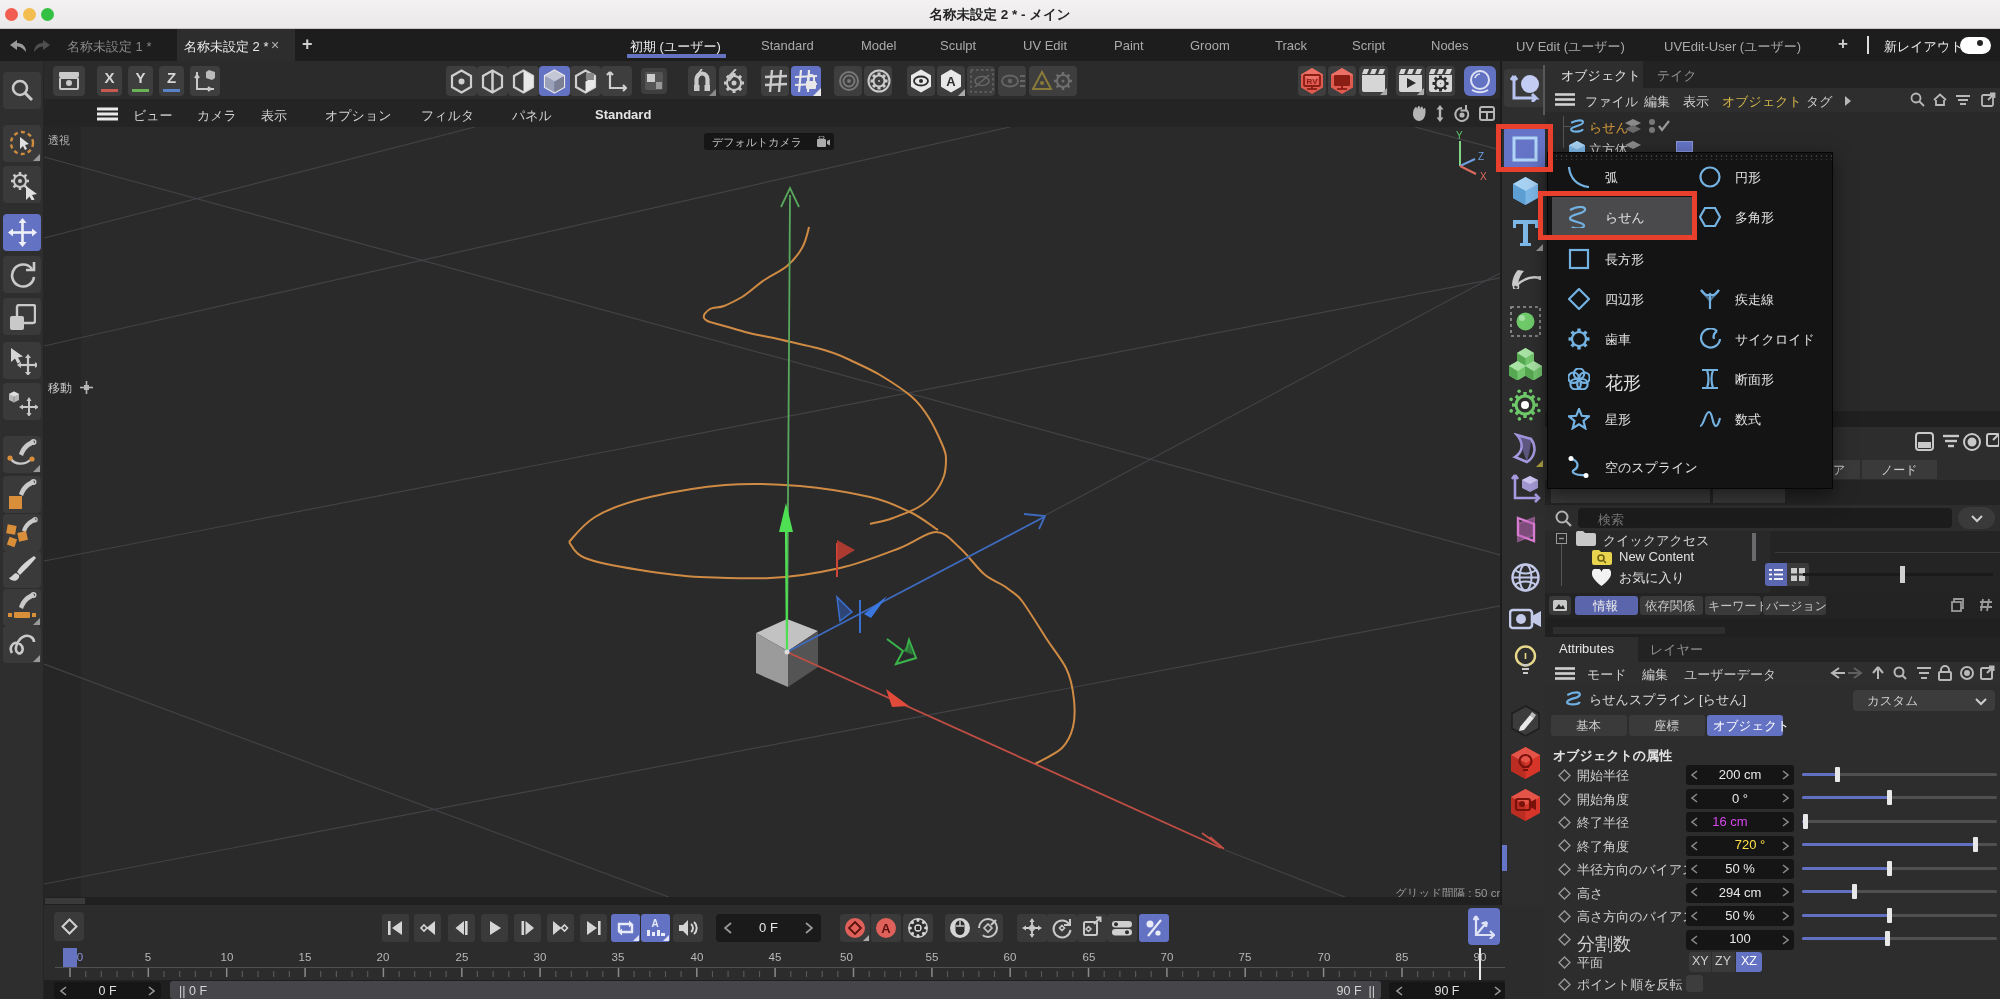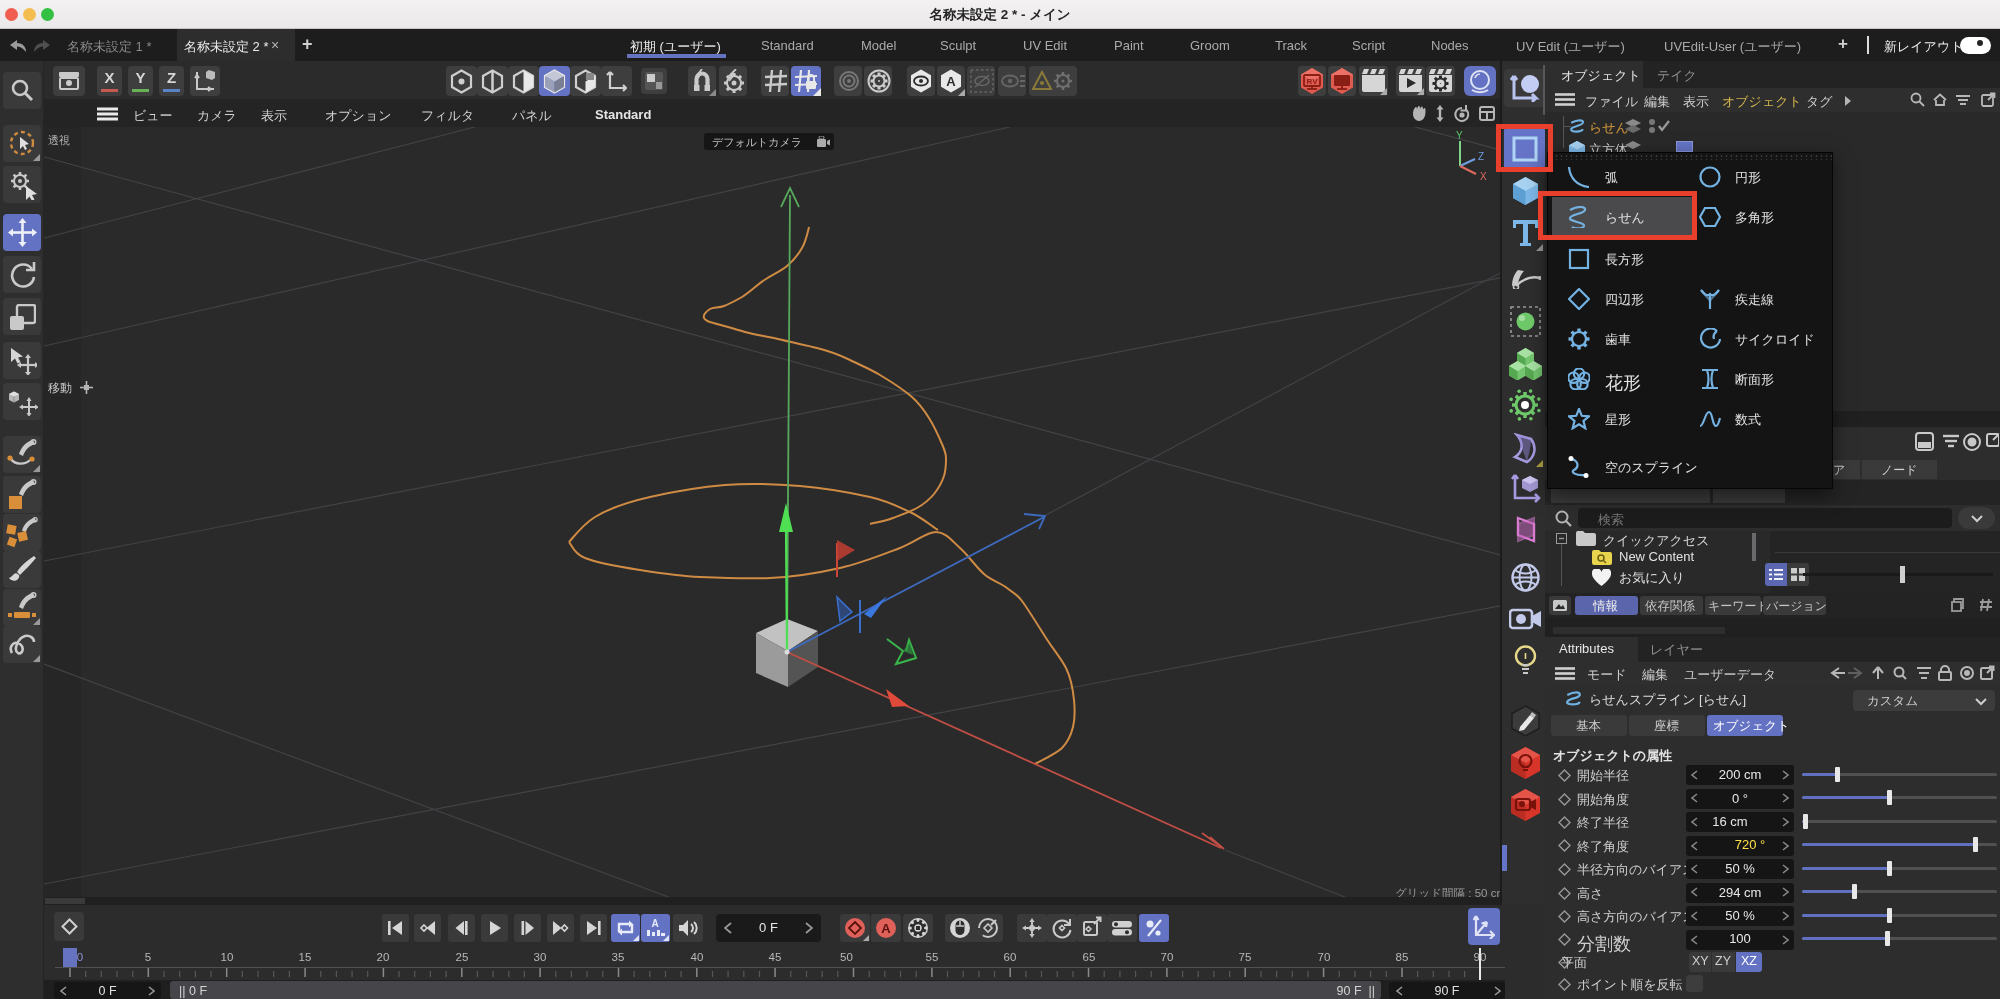--- a/index.html
+++ b/index.html
@@ -956,21 +956,21 @@
       <path d="M6.5 1 L12 6.5 L6.5 12 L1 6.5 Z" fill="none" stroke="#999" stroke-width="1.4"></path>
     </svg>
 <div class="tt" style="left:32px;top:753.0px;color:#cfcfcf;font-size:13px;">終了半径</div>
 <div class="abs" style="left:141px;top:751.0px;width:108px;height:20px;background:#151516;border-radius:3px"></div>
 <svg class="abs" style="left:146px;top:756px" width="7" height="10">
       <path d="M6 1 L1 5 L6 9" fill="none" stroke="#888" stroke-width="1.6"></path>
     </svg>
 <svg class="abs" style="left:237px;top:756px" width="7" height="10">
       <path d="M1 1 L6 5 L1 9" fill="none" stroke="#888" stroke-width="1.6"></path>
     </svg>
-<div class="tt" style="left:141px;top:753px;width:88px;text-align:center;color:#e5e5e5;font-size:13px">16 cm</div>
+<div class="tt" style="left:141px;top:753px;width:88px;text-align:center;color:#d946ef;font-size:13px">16 cm</div>
 <div class="abs" style="left:257px;top:759px;width:195px;height:3px;background:#505052;border-radius:2px"></div>
 <div class="abs" style="left:257px;top:759px;width:3px;height:3px;background:#6270c2;border-radius:2px"></div>
 <div class="abs" style="left:258px;top:753px;width:5px;height:15px;background:#e8e8e8;border-radius:1px"></div>
 <svg class="abs" style="left:13px;top:778px" width="13" height="13" viewBox="0 0 13 13">
       <path d="M6.5 1 L12 6.5 L6.5 12 L1 6.5 Z" fill="none" stroke="#999" stroke-width="1.4"></path>
     </svg>
 <div class="tt" style="left:32px;top:776.5px;color:#cfcfcf;font-size:13px;">終了角度</div>
 <div class="abs" style="left:141px;top:774.5px;width:108px;height:20px;background:#151516;border-radius:3px"></div>
 <svg class="abs" style="left:146px;top:780px" width="7" height="10">
       <path d="M6 1 L1 5 L6 9" fill="none" stroke="#888" stroke-width="1.6"></path>
@@ -1038,21 +1038,21 @@
 <svg class="abs" style="left:237px;top:874px" width="7" height="10">
       <path d="M1 1 L6 5 L1 9" fill="none" stroke="#888" stroke-width="1.6"></path>
     </svg>
 <div class="tt" style="left:141px;top:870px;width:108px;text-align:center;color:#e8e8e8;font-size:13px">100</div>
 <div class="abs" style="left:257px;top:876px;width:195px;height:3px;background:#505052;border-radius:2px"></div>
 <div class="abs" style="left:257px;top:876px;width:85px;height:3px;background:#6270c2;border-radius:2px"></div>
 <div class="abs" style="left:340px;top:870px;width:5px;height:15px;background:#e8e8e8;border-radius:1px"></div>
 <svg class="abs" style="left:13px;top:895px" width="13" height="13" viewBox="0 0 13 13">
       <path d="M6.5 1 L12 6.5 L6.5 12 L1 6.5 Z" fill="none" stroke="#999" stroke-width="1.4"></path>
     </svg>
-<div class="tt" style="left:16px;top:893px;color:#cfcfcf;font-size:13px;">平面</div>
+<div class="tt" style="left:32px;top:893px;color:#cfcfcf;font-size:13px;">平面</div>
 <div class="abs" style="left:144px;top:891px;width:22px;height:20px;background:#3a3a3b;border-radius:3px 0 0 3px"></div>
 <div class="tt" style="left:147px;top:893px;color:#cfcfcf;font-size:12.5px;">XY</div>
 <div class="abs" style="left:167px;top:891px;width:23px;height:20px;background:#3a3a3b;"></div>
 <div class="tt" style="left:170px;top:893px;color:#cfcfcf;font-size:12.5px;">ZY</div>
 <div class="abs" style="left:191px;top:891px;width:26px;height:20px;background:#6472c4;border-radius:0 3px 3px 0"></div>
 <div class="tt" style="left:196px;top:893px;color:#fff;font-size:12.5px;">XZ</div>
 <svg class="abs" style="left:13px;top:917px" width="13" height="13" viewBox="0 0 13 13">
       <path d="M6.5 1 L12 6.5 L6.5 12 L1 6.5 Z" fill="none" stroke="#999" stroke-width="1.4"></path>
     </svg>
 <div class="tt" style="left:32px;top:915px;color:#cfcfcf;font-size:13px;">ポイント順を反転</div>

